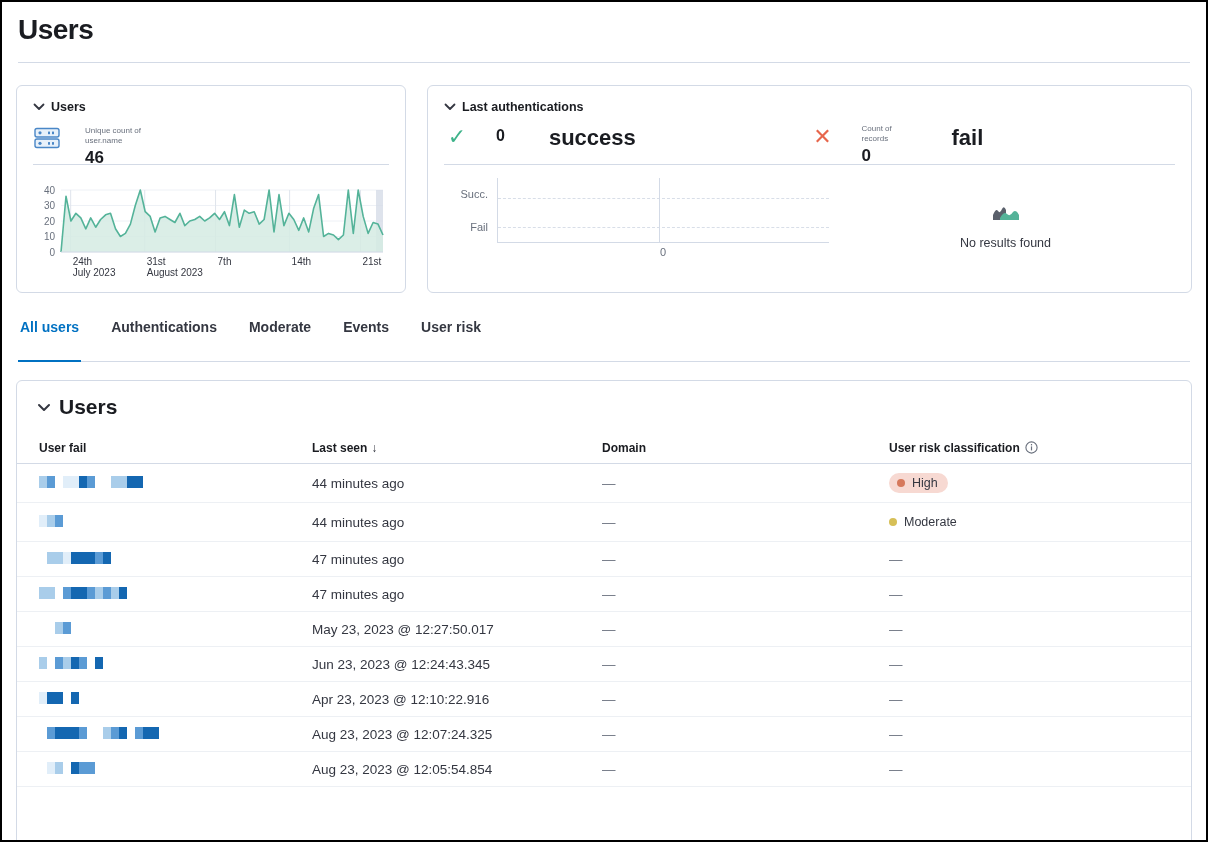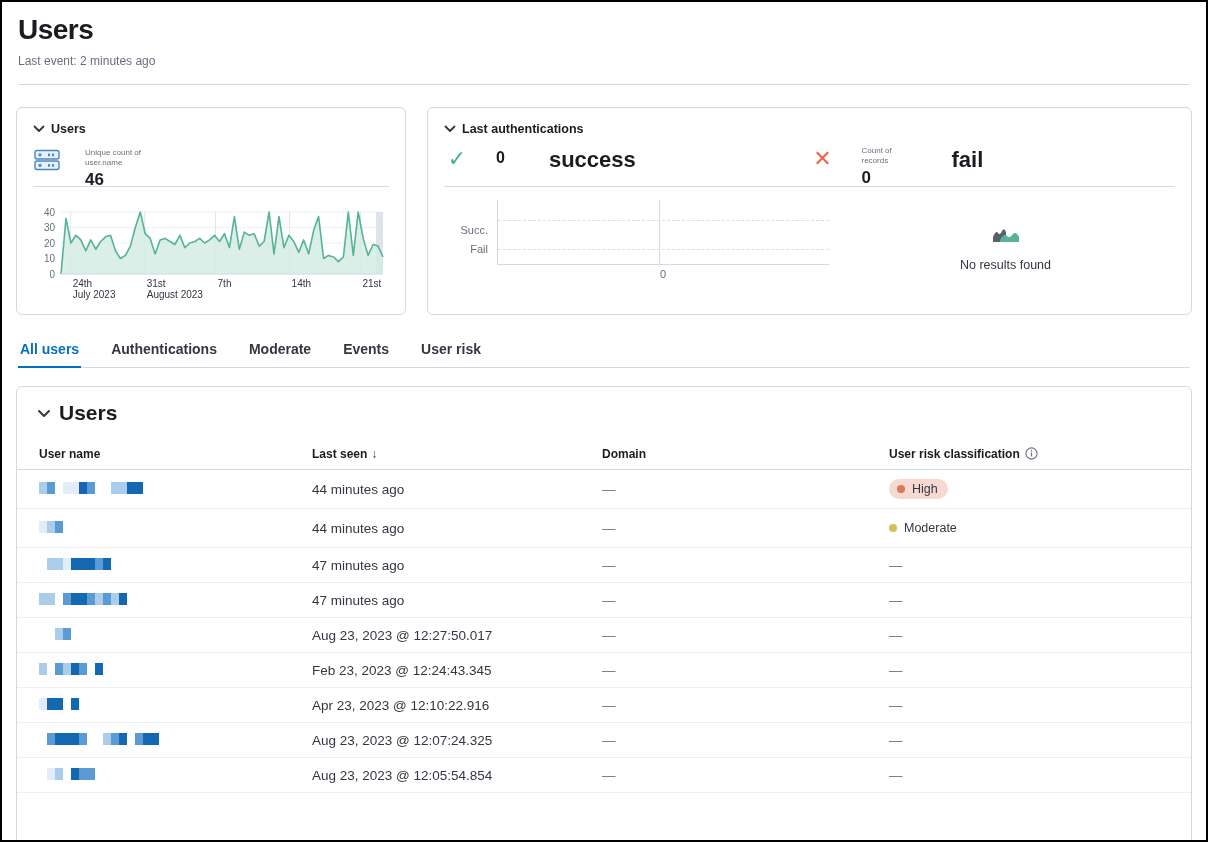--- a/index.html
+++ b/index.html
@@ -45,35 +45,35 @@
   .auth-icon { font-size: 22px; line-height: 26px; width: 26px; text-align: center; }
   .check { color: #3eb38a; }
   .cross { color: #e7664c; }
   .auth-num-plain { font-size: 16px; font-weight: 800; color: #1a1c21; margin-top: 3px; }
   .auth-big-label { font-size: 22px; font-weight: 800; color: #1a1c21; margin-top: 1px; margin-left: 18px; }
   .auth-metric .metric-label { width: 46px; }
 
   .auth-body { position: absolute; left: 16px; right: 16px; top: 92px; bottom: 10px; display: flex; }
   .auth-plot-wrap { width: 392px; flex: none; position: relative; }
   .auth-ylabel { position: absolute; font-size: 11px; color: #69707d; text-align: right; width: 44px; left: 0; }
-  .auth-ylabel.succ { top: 24px; }
+  .auth-ylabel.succ { top: 10px; }
   .auth-ylabel.fail { top: 43px; }
   .auth-plot { position: absolute; left: 53px; top: 0; width: 332px; height: 65px;
                border-left: 1px solid #d3dae6; border-bottom: 1px solid #d3dae6; }
   .auth-grid { position: absolute; left: 0; right: 0; border-top: 1px dashed #d8dee8; }
   .auth-grid.g1 { top: 20px; } .auth-grid.g2 { top: 49px; }
   .auth-zeroline { position: absolute; top: 0; bottom: 0; left: 48.5%; border-left: 1px solid #d3dae6; }
   .auth-zero-label { position: absolute; left: 53px; width: 332px; top: 68px; text-align: center;
                      font-size: 11px; color: #69707d; }
   .auth-empty { flex: 1; display: flex; flex-direction: column; align-items: center; justify-content: center; gap: 9px; padding-bottom: 8px; }
   .auth-empty-text { font-size: 12.5px; color: #343741; }
 
   
   .tabs-bar { display: flex; gap: 28px; margin: 22px 16px 0 16px; border-bottom: 1px solid #d3dae6; }
-  .tab { font-size: 14px; font-weight: 700; color: #343741; padding: 4px 2px 10px 2px; cursor: pointer; position: relative; }
+  .tab { font-size: 14px; font-weight: 700; color: #343741; padding: 4px 2px 26px 2px; cursor: pointer; position: relative; }
   .tab.active { color: #0071c2; }
   .tab.active::after { content:""; position: absolute; left: 0; right: 0; bottom: -1px; height: 2px; background: #0071c2; }
 
   
   .table-panel { border: 1px solid #d3dae6; border-radius: 6px; margin: 18px 14px 0 14px;
                  height: 468px; position: relative; overflow: hidden; display:flex; flex-direction:column; }
   .table-head-block { padding: 14px 20px 0 20px; }
   .table-title-row { display: flex; align-items: center; gap: 8px; cursor: pointer; }
   .table-title { font-size: 21px; font-weight: 800; color: #1a1c21; }
   .table-showing { font-size: 12px; color: #69707d; margin-top: 4px; }
@@ -103,21 +103,20 @@
   .risk-high { background: #f7d9d2; }
   .risk-plain { background: transparent; padding-left: 0; }
 
   svg text { font-family: "Liberation Sans", sans-serif; }
 </style>
 </head>
 <body>
 
 <div class="page-header">
   <div class="page-title">Users</div>
-  <div class="last-event">Last event: 2 minutes ago</div>
 </div>
 <hr class="header-rule">
 
 <div class="panels-row">
 
   <div class="panel panel-users">
     <div class="panel-head">
       <span class="chev">
         <svg width="12" height="8" viewBox="0 0 12 8">
             <polyline points="1.5,1.5 6,6 10.5,1.5" fill="none" stroke="#343741" stroke-width="1.8" stroke-linecap="round" stroke-linejoin="round"></polyline>
@@ -247,21 +246,21 @@
 
   <table class="users-table">
     <colgroup>
         <col class="c-name">
         <col class="c-seen">
         <col class="c-domain">
         <col>
       </colgroup>
     <thead>
       <tr>
-        <th>User name</th>
+        <th>User fail</th>
         <th>
           <span>Last seen</span><span class="sort-arrow">↓</span>
         </th>
         <th>Domain</th>
         <th>
           <span>User risk classification</span><span class="info-icon">
             <svg width="13" height="13" viewBox="0 0 13 13">
                 <circle cx="6.5" cy="6.5" r="5.6" fill="none" stroke="#69707d" stroke-width="1.1"></circle>
                 <rect x="5.9" y="5.4" width="1.2" height="4" fill="#69707d"></rect>
                 <rect x="5.9" y="3" width="1.2" height="1.4" fill="#69707d"></rect>
@@ -335,36 +334,36 @@
           <td><span class="dash">—</span></td>
           <td><span class="dash">—</span></td>
         </tr>
         <tr>
           <td><span class="mosaic">
               <i style="background: transparent;"></i>
               <i style="background: transparent;"></i>
               <i style="background: rgb(169, 205, 234);"></i>
               <i style="background: rgb(91, 155, 213);"></i>
             </span></td>
-          <td>Aug 23, 2023 @ 12:27:50.017</td>
-          <td><span class="dash">—</span></td>
-          <td><span class="dash">—</span></td>
-        </tr>
-        <tr>
-          <td><span class="mosaic">
-              <i style="background: rgb(169, 205, 234);"></i>
-              <i style="background: transparent;"></i>
-              <i style="background: rgb(91, 155, 213);"></i>
-              <i style="background: rgb(169, 205, 234);"></i>
-              <i style="background: rgb(20, 103, 177);"></i>
-              <i style="background: rgb(91, 155, 213);"></i>
-              <i style="background: transparent;"></i>
-              <i style="background: rgb(20, 103, 177);"></i>
-            </span></td>
-          <td>Feb 23, 2023 @ 12:24:43.345</td>
+          <td>May 23, 2023 @ 12:27:50.017</td>
+          <td><span class="dash">—</span></td>
+          <td><span class="dash">—</span></td>
+        </tr>
+        <tr>
+          <td><span class="mosaic">
+              <i style="background: rgb(169, 205, 234);"></i>
+              <i style="background: transparent;"></i>
+              <i style="background: rgb(91, 155, 213);"></i>
+              <i style="background: rgb(169, 205, 234);"></i>
+              <i style="background: rgb(20, 103, 177);"></i>
+              <i style="background: rgb(91, 155, 213);"></i>
+              <i style="background: transparent;"></i>
+              <i style="background: rgb(20, 103, 177);"></i>
+            </span></td>
+          <td>Jun 23, 2023 @ 12:24:43.345</td>
           <td><span class="dash">—</span></td>
           <td><span class="dash">—</span></td>
         </tr>
         <tr>
           <td><span class="mosaic">
               <i style="background: rgb(225, 238, 249);"></i>
               <i style="background: rgb(20, 103, 177);"></i>
               <i style="background: rgb(20, 103, 177);"></i>
               <i style="background: transparent;"></i>
               <i style="background: rgb(20, 103, 177);"></i>

